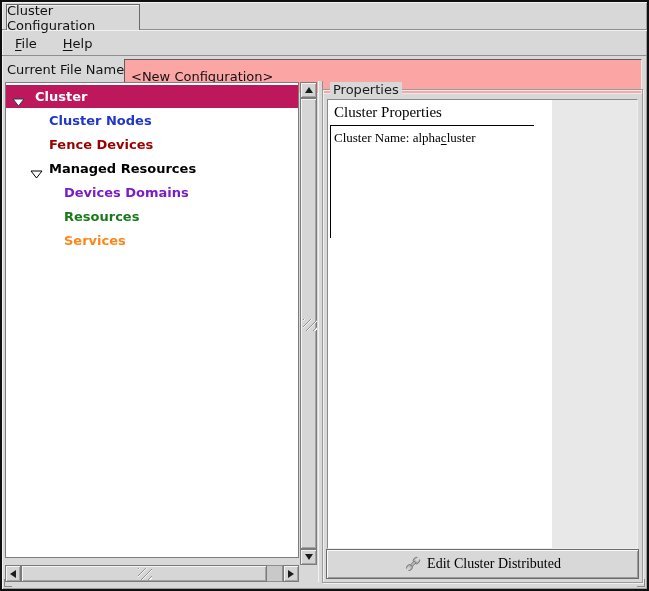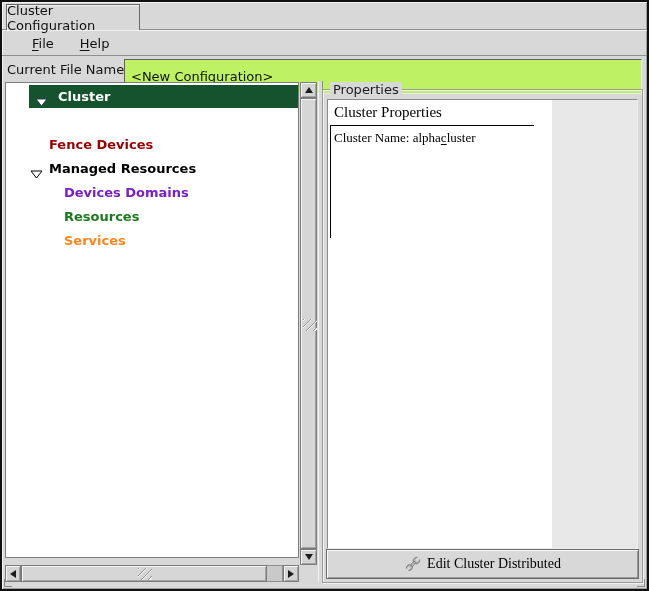--- a/index.html
+++ b/index.html
@@ -21,31 +21,31 @@
     box-shadow: inset 1px 1px 0 #f2f2f2;
     font-size:13px; color:#111; display:flex; align-items:center; justify-content:center;
     z-index:3;
   }
   .nb-line { left:0; top:27px; width:100%; height:1px; background:#8f8f8f; z-index:1; }
   .nb-line2 { left:0; top:28px; width:100%; height:1px; background:#f0f0f0; z-index:1; }
 
   
   .menubar {
     left:0; top:29px; width:100%; height:25px;
-    display:flex; align-items:center; gap:26px; padding-left:30px;
+    display:flex; align-items:center; gap:26px; padding-left:13px;
     border-bottom:1px solid #8f8f8f; font-size:13px; color:#111;
   }
   .menu-item { cursor:default; }
   .mn { text-decoration:underline; text-underline-offset:2px; }
 
   
   .filelabel { left:5px; top:55px; height:25px; display:flex; align-items:center; font-size:13px; color:#111; }
   .entry {
     left:122px; top:57px; right:5px; height:35px;
-    background:#bef264; border:1px solid; border-color:#5f5f5f #e9e9e9 #e9e9e9 #5f5f5f;
+    background:#fca5a5; border:1px solid; border-color:#5f5f5f #e9e9e9 #e9e9e9 #5f5f5f;
     font-size:13px; color:#111; display:flex; align-items:center; padding-left:6px;
     font-family:inherit;
   }
 
   
   .tree {
     left:3px; top:80px; width:294px; height:476px;
     background:#fff; border:1px solid #7d7d7d; overflow:hidden;
   }
   .tree-row { position:absolute; left:0; width:100%; height:23px; }
@@ -132,29 +132,32 @@
     <span class="menu-item"><span class="mn">H</span><span>elp</span></span>
   </div>
 
   <div class="abs filelabel">Current File Name:</div>
   <div class="abs entry">
     <span>&lt;New Configuration&gt;</span>
   </div>
 
   <div class="abs tree">
 
-    <div class="tree-row" style="top: 2px; background-color: #14532d; margin-left: 23px;">
+    <div class="tree-row" style="top: 2px; background-color: #be185d;">
       <span class="expander" style="left:6px;">
         <svg width="13" height="9" viewBox="0 0 13 9">
             <polygon points="1,1 12,1 6.5,8" fill="#ffffff" stroke="#2d3a55" stroke-width="1"></polygon>
           </svg>
       </span>
       <span class="tlabel" style="left: 29px; color: rgb(255, 255, 255);">Cluster</span>
     </div>
 
+    <div class="tree-row" style="top:26px;">
+      <span class="tlabel" style="left: 43px; color: rgb(31, 53, 204);">Cluster Nodes</span>
+    </div>
 
     <div class="tree-row" style="top:50px;">
       <span class="tlabel" style="left: 43px; color: rgb(153, 0, 0);">Fence Devices</span>
     </div>
 
     <div class="tree-row" style="top:74px;">
       <span class="expander" style="left:24px;">
         <svg width="13" height="9" viewBox="0 0 13 9">
             <polygon points="1,1 12,1 6.5,8" fill="#ffffff" stroke="#000000" stroke-width="1"></polygon>
           </svg>

